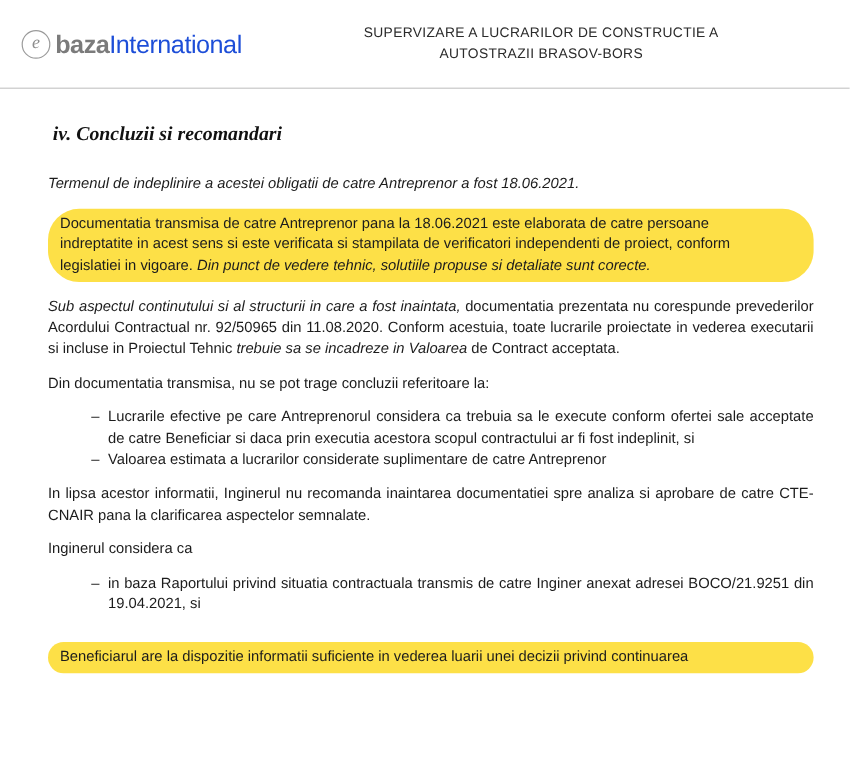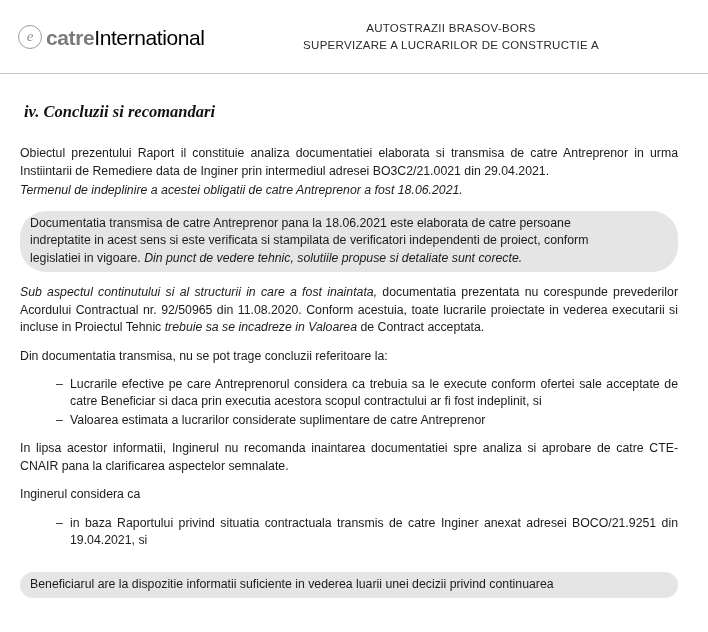--- a/index.html
+++ b/index.html
@@ -62,21 +62,21 @@
     font-size: 21px;
     letter-spacing: -0.4px;
     line-height: 1;
     white-space: nowrap;
   }
   .logo-text .egis {
     color: #7b7b7b;
     font-weight: bold;
   }
   .logo-text .intl {
-    color: #000000;
+    color: #1d4ed8;
     font-weight: normal;
   }
   .header-title {
     flex: 1 1 auto;
     text-align: center;
     font-size: 11.5px;
     letter-spacing: 0.3px;
     color: #2b2b2b;
     line-height: 1.45;
     padding-right: 10px;
@@ -92,21 +92,21 @@
     position: absolute;
     left: 0;
     right: 0;
     bottom: 0;
     height: 1px;
     background: #c8c8c8;
   }
 
   
   .content {
-    padding: 26px 30px 0 20px;
+    padding: 26px 30px 0 40px;
     box-sizing: border-box;
     font-size: 12.3px;
     line-height: 1.42;
     color: #1c1c1c;
   }
   .section-title {
     font-family: "Liberation Serif", serif;
     font-size: 16.5px;
     font-weight: bold;
     font-style: italic;
@@ -118,21 +118,21 @@
     text-align: justify;
   }
   .para {
     margin-bottom: 11px;
   }
   .tight {
     margin-bottom: 0;
   }
   .ital { font-style: italic; }
   .hl-block {
-    background: #e5e5e5;
+    background: #fde047;
     border-radius: 26px;
     padding: 4px 10px 5px 10px;
     margin: 6px 0 12px 0;
     text-align: justify;
   }
 
   ul.dashes {
     list-style: none;
     margin: 11px 0 2px 0;
     padding: 0 0 0 36px;
@@ -155,36 +155,35 @@
 </style>
 </head>
 <body>
 
 <div class="page">
 
   <div class="header">
     <div class="logo-block">
       <span class="logo-mark"></span>
       <span class="logo-text">
-        <span class="egis">catre</span><span class="intl">International</span>
+        <span class="egis">baza</span><span class="intl">International</span>
       </span>
     </div>
     <div class="header-title">
+      <div>SUPERVIZARE A LUCRARILOR DE CONSTRUCTIE A</div>
       <div>AUTOSTRAZII BRASOV-BORS</div>
-      <div>SUPERVIZARE A LUCRARILOR DE CONSTRUCTIE A</div>
     </div>
     <div class="header-rule"></div>
   </div>
 
   <div class="content">
 
     <h2 class="section-title">iv. Concluzii si recomandari</h2>
 
     <div class="para">
-      <p>Obiectul prezentului Raport il constituie analiza documentatiei elaborata si transmisa de catre Antreprenor in urma Instiintarii de Remediere data de Inginer prin intermediul adresei BO3C2/21.0021 din 29.04.2021.</p>
       <p class="ital">Termenul de indeplinire a acestei obligatii de catre Antreprenor a fost 18.06.2021.</p>
     </div>
 
     <div class="hl-block">
       <p class="tight">Documentatia transmisa de catre Antreprenor pana la 18.06.2021 este elaborata de catre persoane</p>
       <p class="tight">indreptatite in acest sens si este verificata si stampilata de verificatori independenti de proiect, conform</p>
       <p class="tight">
         <span>legislatiei in vigoare.</span>
         <span class="ital">Din punct de vedere tehnic, solutiile propuse si detaliate sunt corecte.</span>
       </p>

